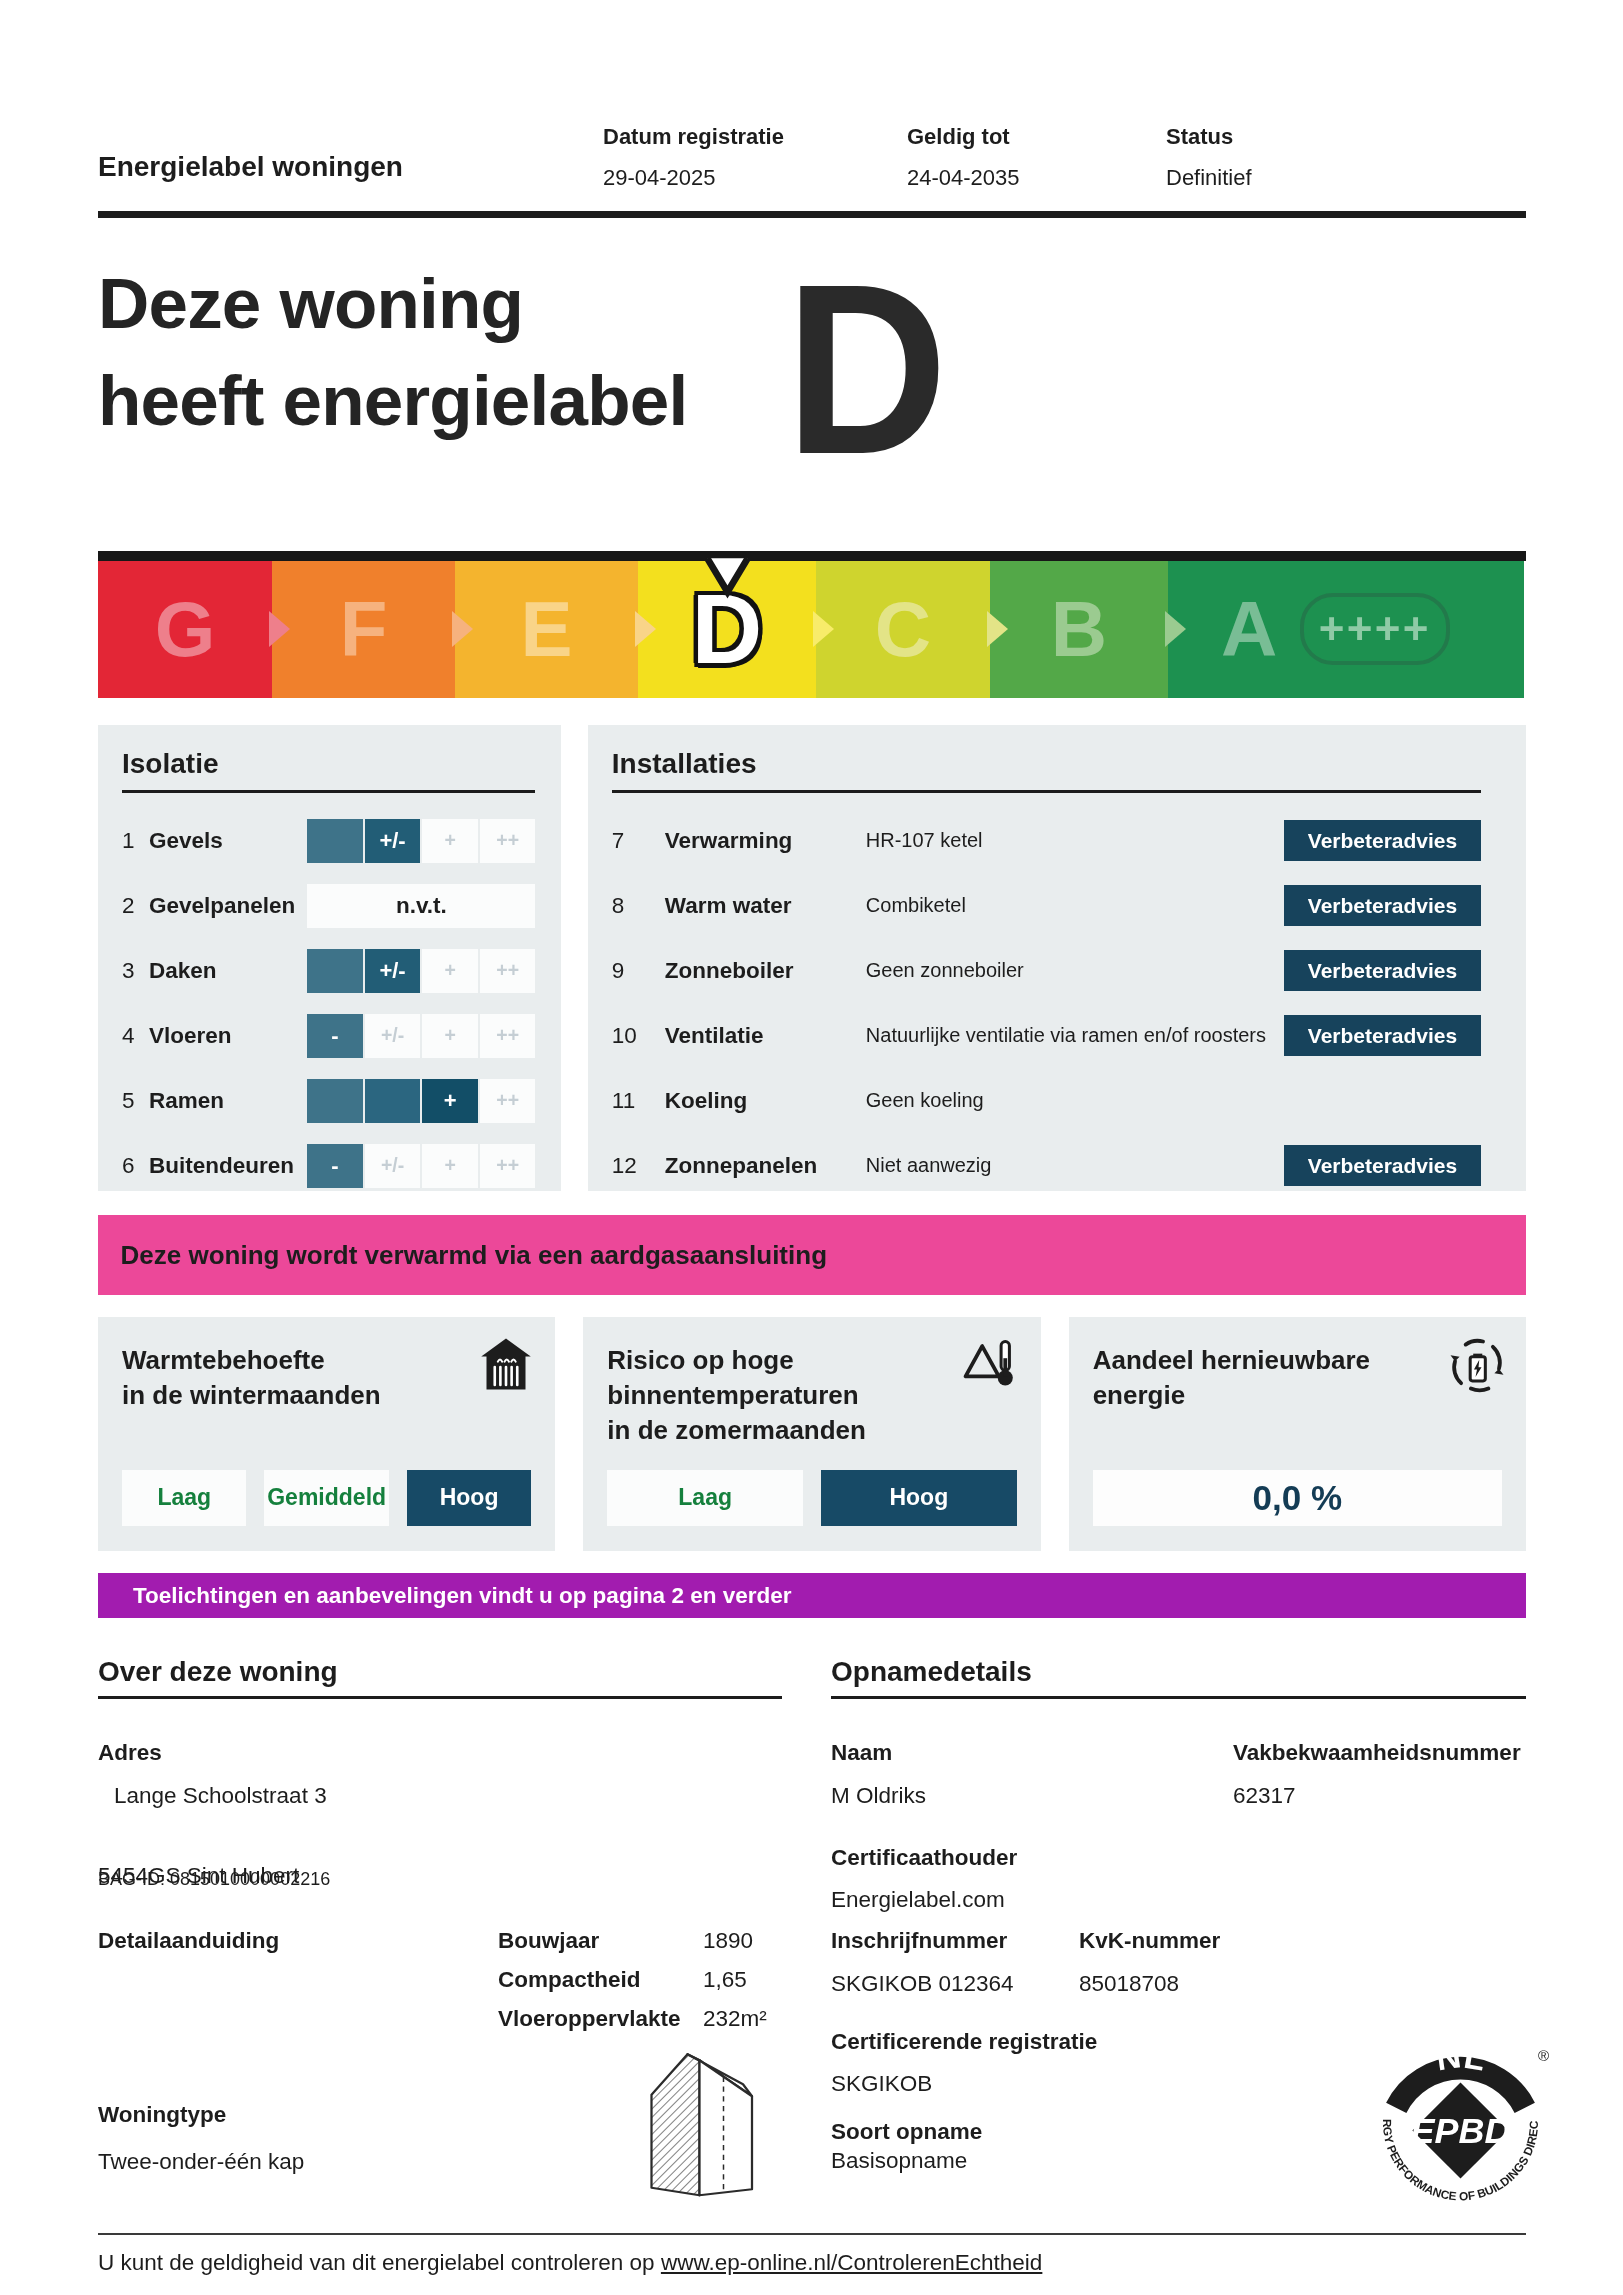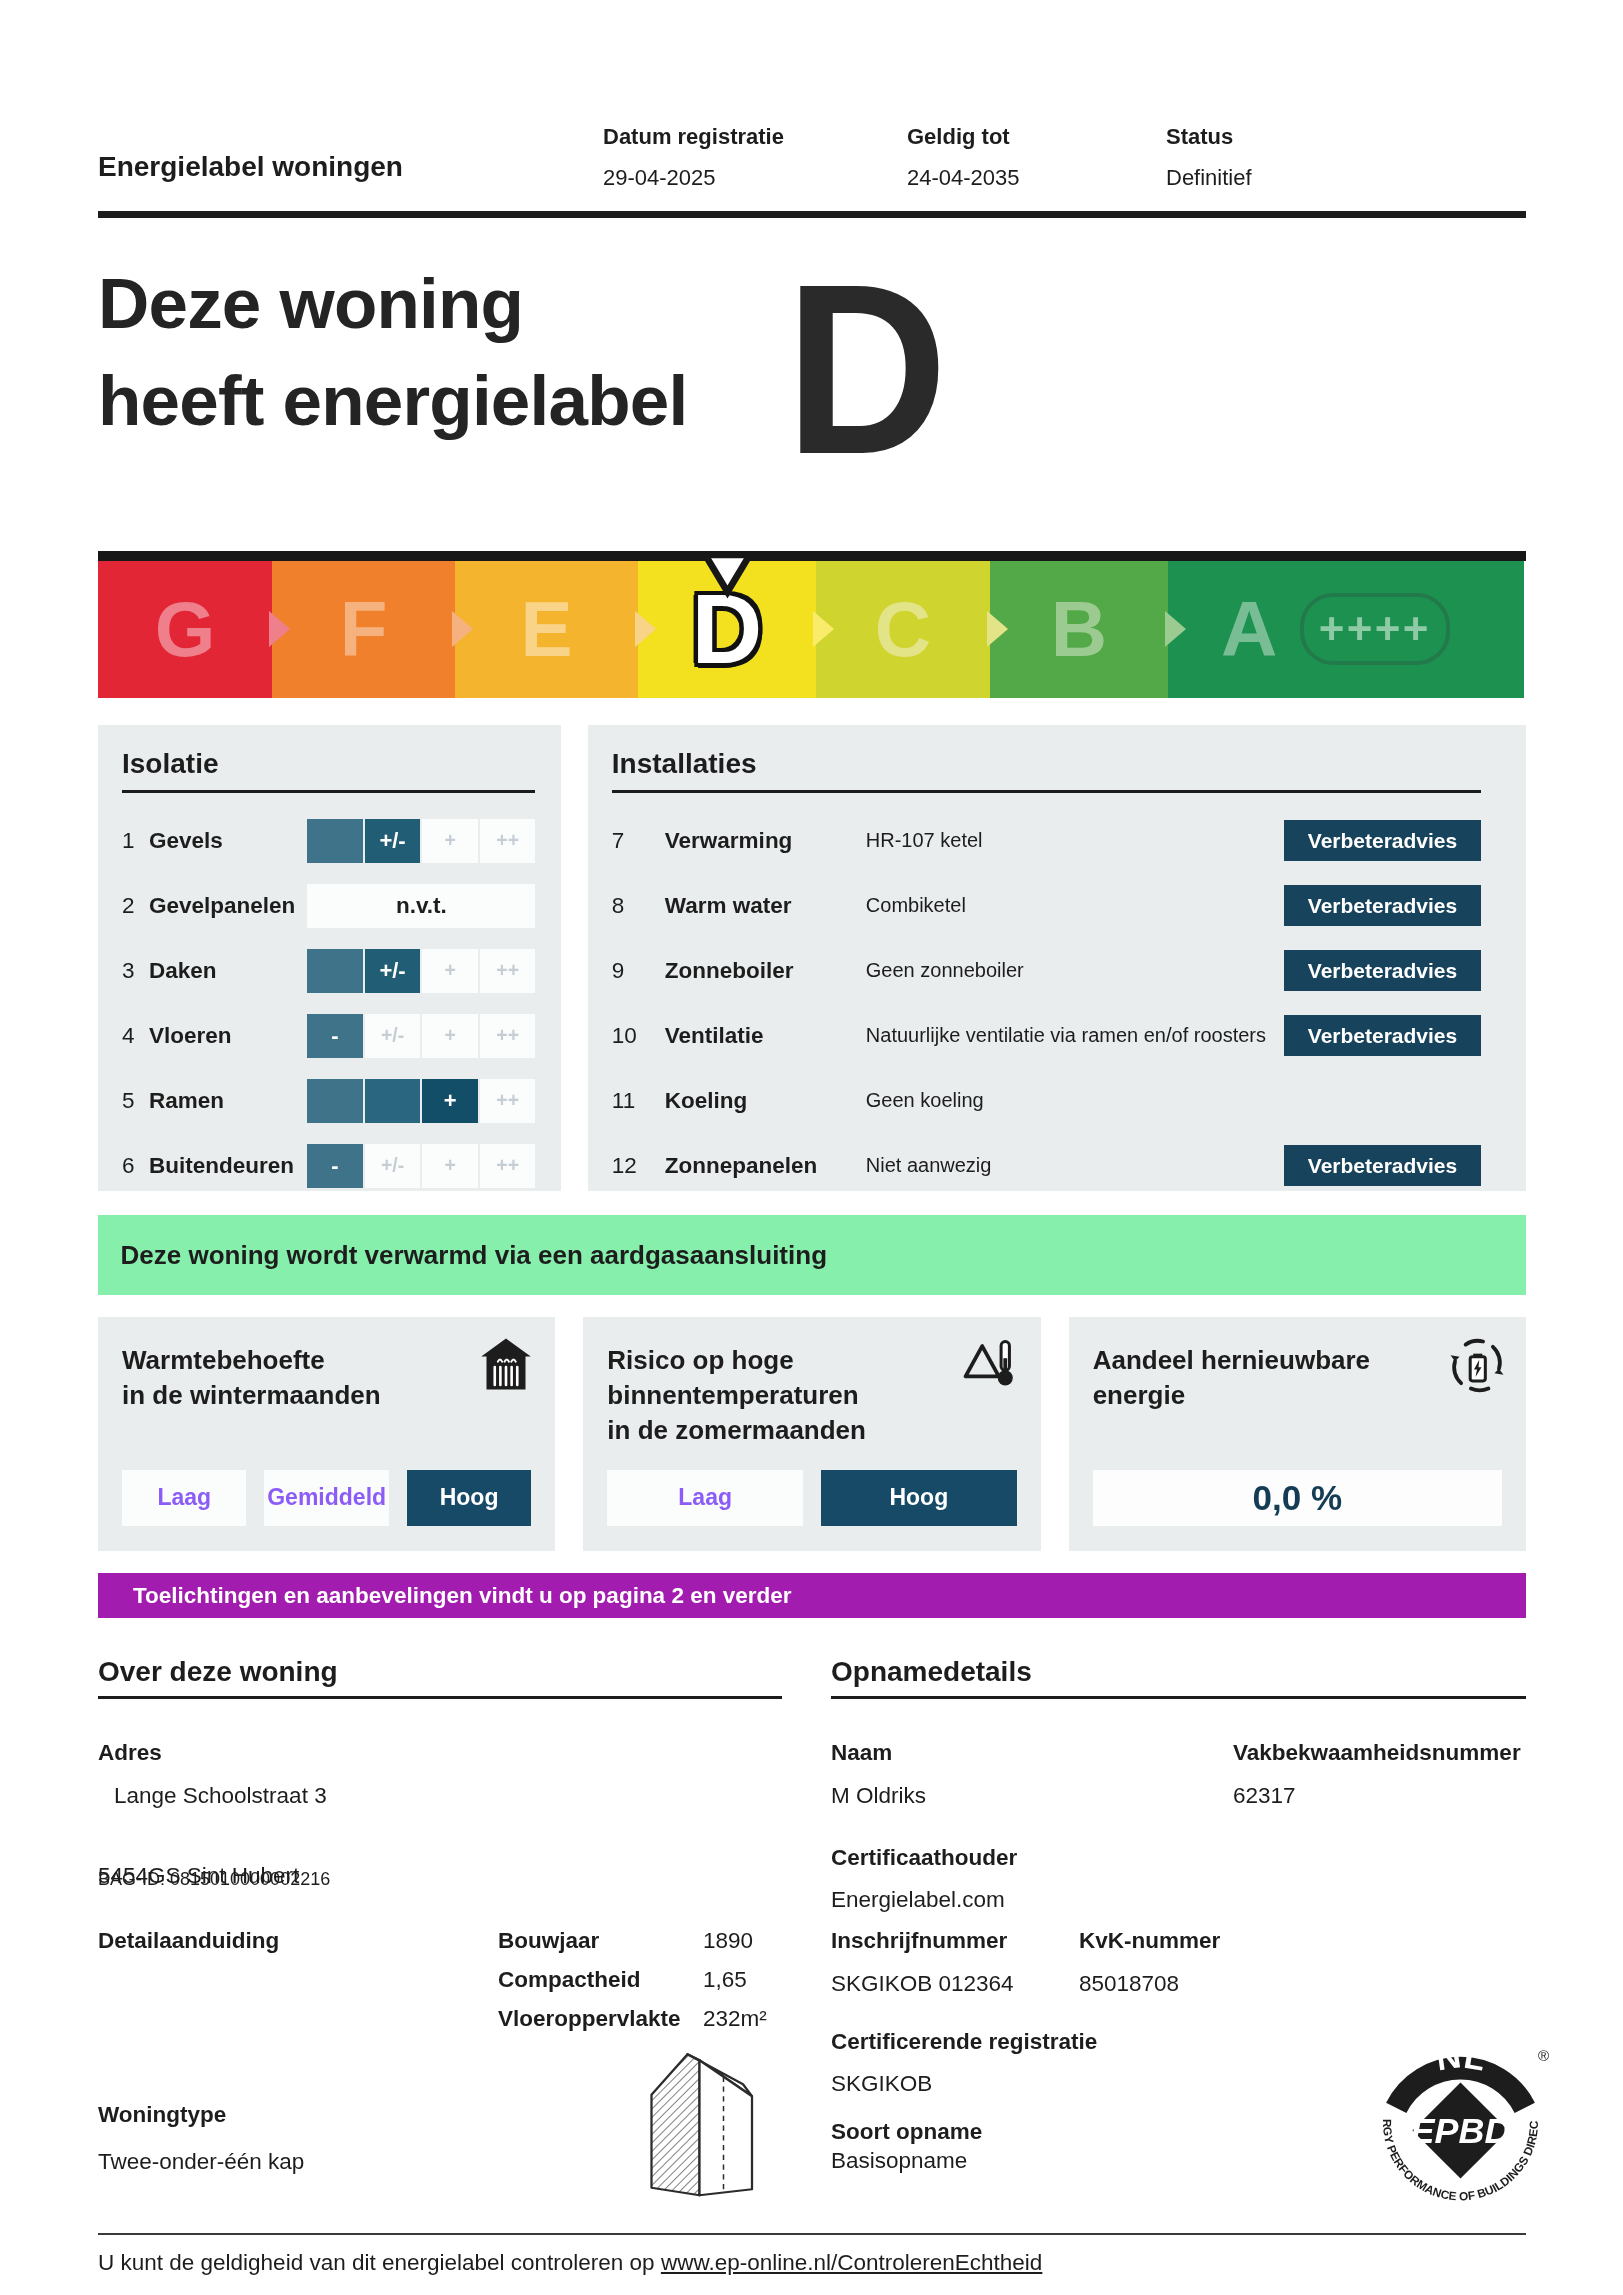--- a/index.html
+++ b/index.html
@@ -74,30 +74,30 @@
   .inst-row { display:grid; grid-template-columns:35px 183px 1fr 197px; align-items:center;
               height:44px; margin-bottom:21px; column-gap:18px; }
   .inst-num { font-size:22.5px; }
   .inst-label { font-size:22.5px; font-weight:bold; }
   .inst-value { font-size:20px; white-space:nowrap; }
   .advice-btn { width:197px; height:41px; background:#17435c; color:#fff; font-size:21px; font-weight:bold;
                 border:none; display:flex; align-items:center; justify-content:center;
                 font-family:"Liberation Sans", sans-serif; cursor:pointer; }
 
   
-  .heating-band { position:absolute; top:1215px; left:98px; width:1428px; height:80px; background:#86efac;
+  .heating-band { position:absolute; top:1215px; left:98px; width:1428px; height:80px; background:#ec4899;
                   display:flex; align-items:center; padding-left:22.5px; font-size:26px; font-weight:bold; }
 
   
   .indicators { position:absolute; top:1317px; left:98px; width:1428px; height:234px; display:flex; gap:28px; }
   .ind-box { flex:1; background:#e9edee; position:relative; padding:25.5px 24px; }
   .ind-title { font-size:26px; font-weight:bold; line-height:1.35; white-space:pre-line; padding-right:83px; }
   .ind-icon { position:absolute; top:19.5px; right:21px; }
   .ind-selector { position:absolute; left:24px; right:24px; bottom:25.5px; height:56px; display:flex; }
-  .sel-cell { flex:1; margin-right:18px; background:#fbfcfc; color:#8b5cf6; font-size:23px; font-weight:bold;
+  .sel-cell { flex:1; margin-right:18px; background:#fbfcfc; color:#15803d; font-size:23px; font-weight:bold;
               display:flex; align-items:center; justify-content:center; }
   .sel-cell:last-child { margin-right:0; }
   .sel-cell.selected { background:#174a66; color:#ffffff; }
   .ind-value-bar { position:absolute; left:24px; right:24px; bottom:25.5px; height:56px; background:#fdfdfd;
                    color:#143c55; font-size:35px; font-weight:bold; display:flex; align-items:center; justify-content:center; }
 
   
   .banner { position:absolute; top:1573px; left:98px; width:1428px; height:45px; background:#a21caf;
             color:#fff; font-size:22.5px; font-weight:bold; display:flex; align-items:center; padding-left:35px; }
 

